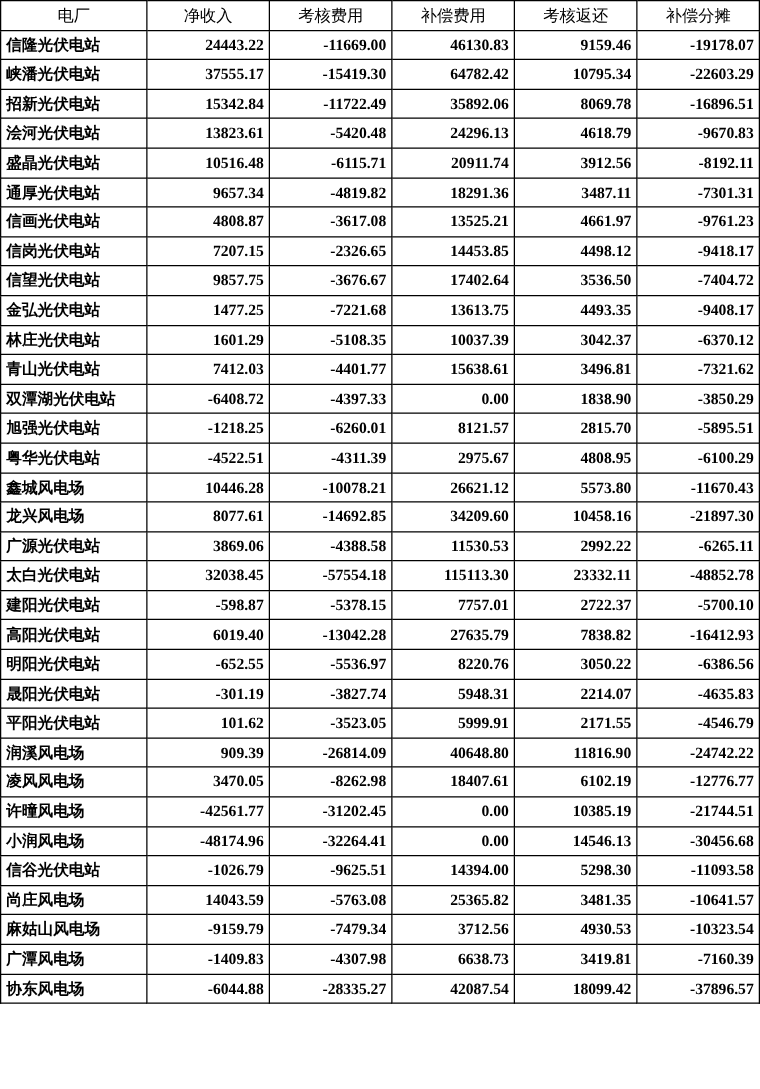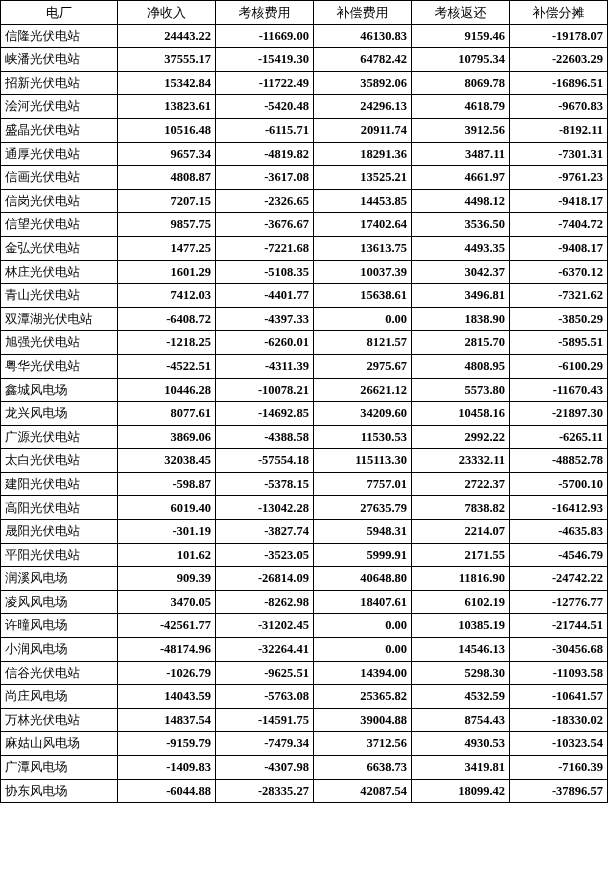--- a/index.html
+++ b/index.html
@@ -33,21 +33,21 @@
     overflow: hidden;
     white-space: nowrap;
   }
   table.grid th {
     font-weight: normal;
     text-align: center;
     font-size: 13px;
   }
   td.name {
     text-align: left;
-    font-weight: normal;
+    font-weight: bold;
     letter-spacing: 0px;
   }
   td.num {
     text-align: right;
     font-family: "Liberation Serif", serif;
     font-weight: bold;
     padding-right: 6px;
   }
   col.c0 { width: 117px; }
   col.c1 { width: 98px; }
@@ -242,20 +242,28 @@
         </tr>
         <tr>
           <td class="name">高阳光伏电站</td>
           <td class="num">6019.40</td>
           <td class="num">-13042.28</td>
           <td class="num">27635.79</td>
           <td class="num">7838.82</td>
           <td class="num">-16412.93</td>
         </tr>
         <tr>
+          <td class="name">明阳光伏电站</td>
+          <td class="num">-652.55</td>
+          <td class="num">-5536.97</td>
+          <td class="num">8220.76</td>
+          <td class="num">3050.22</td>
+          <td class="num">-6386.56</td>
+        </tr>
+        <tr>
           <td class="name">晟阳光伏电站</td>
           <td class="num">-301.19</td>
           <td class="num">-3827.74</td>
           <td class="num">5948.31</td>
           <td class="num">2214.07</td>
           <td class="num">-4635.83</td>
         </tr>
         <tr>
           <td class="name">平阳光伏电站</td>
           <td class="num">101.62</td>
@@ -302,30 +310,22 @@
           <td class="num">-9625.51</td>
           <td class="num">14394.00</td>
           <td class="num">5298.30</td>
           <td class="num">-11093.58</td>
         </tr>
         <tr>
           <td class="name">尚庄风电场</td>
           <td class="num">14043.59</td>
           <td class="num">-5763.08</td>
           <td class="num">25365.82</td>
-          <td class="num">4532.59</td>
+          <td class="num">3481.35</td>
           <td class="num">-10641.57</td>
-        </tr>
-        <tr>
-          <td class="name">万林光伏电站</td>
-          <td class="num">14837.54</td>
-          <td class="num">-14591.75</td>
-          <td class="num">39004.88</td>
-          <td class="num">8754.43</td>
-          <td class="num">-18330.02</td>
         </tr>
         <tr>
           <td class="name">麻姑山风电场</td>
           <td class="num">-9159.79</td>
           <td class="num">-7479.34</td>
           <td class="num">3712.56</td>
           <td class="num">4930.53</td>
           <td class="num">-10323.54</td>
         </tr>
         <tr>

